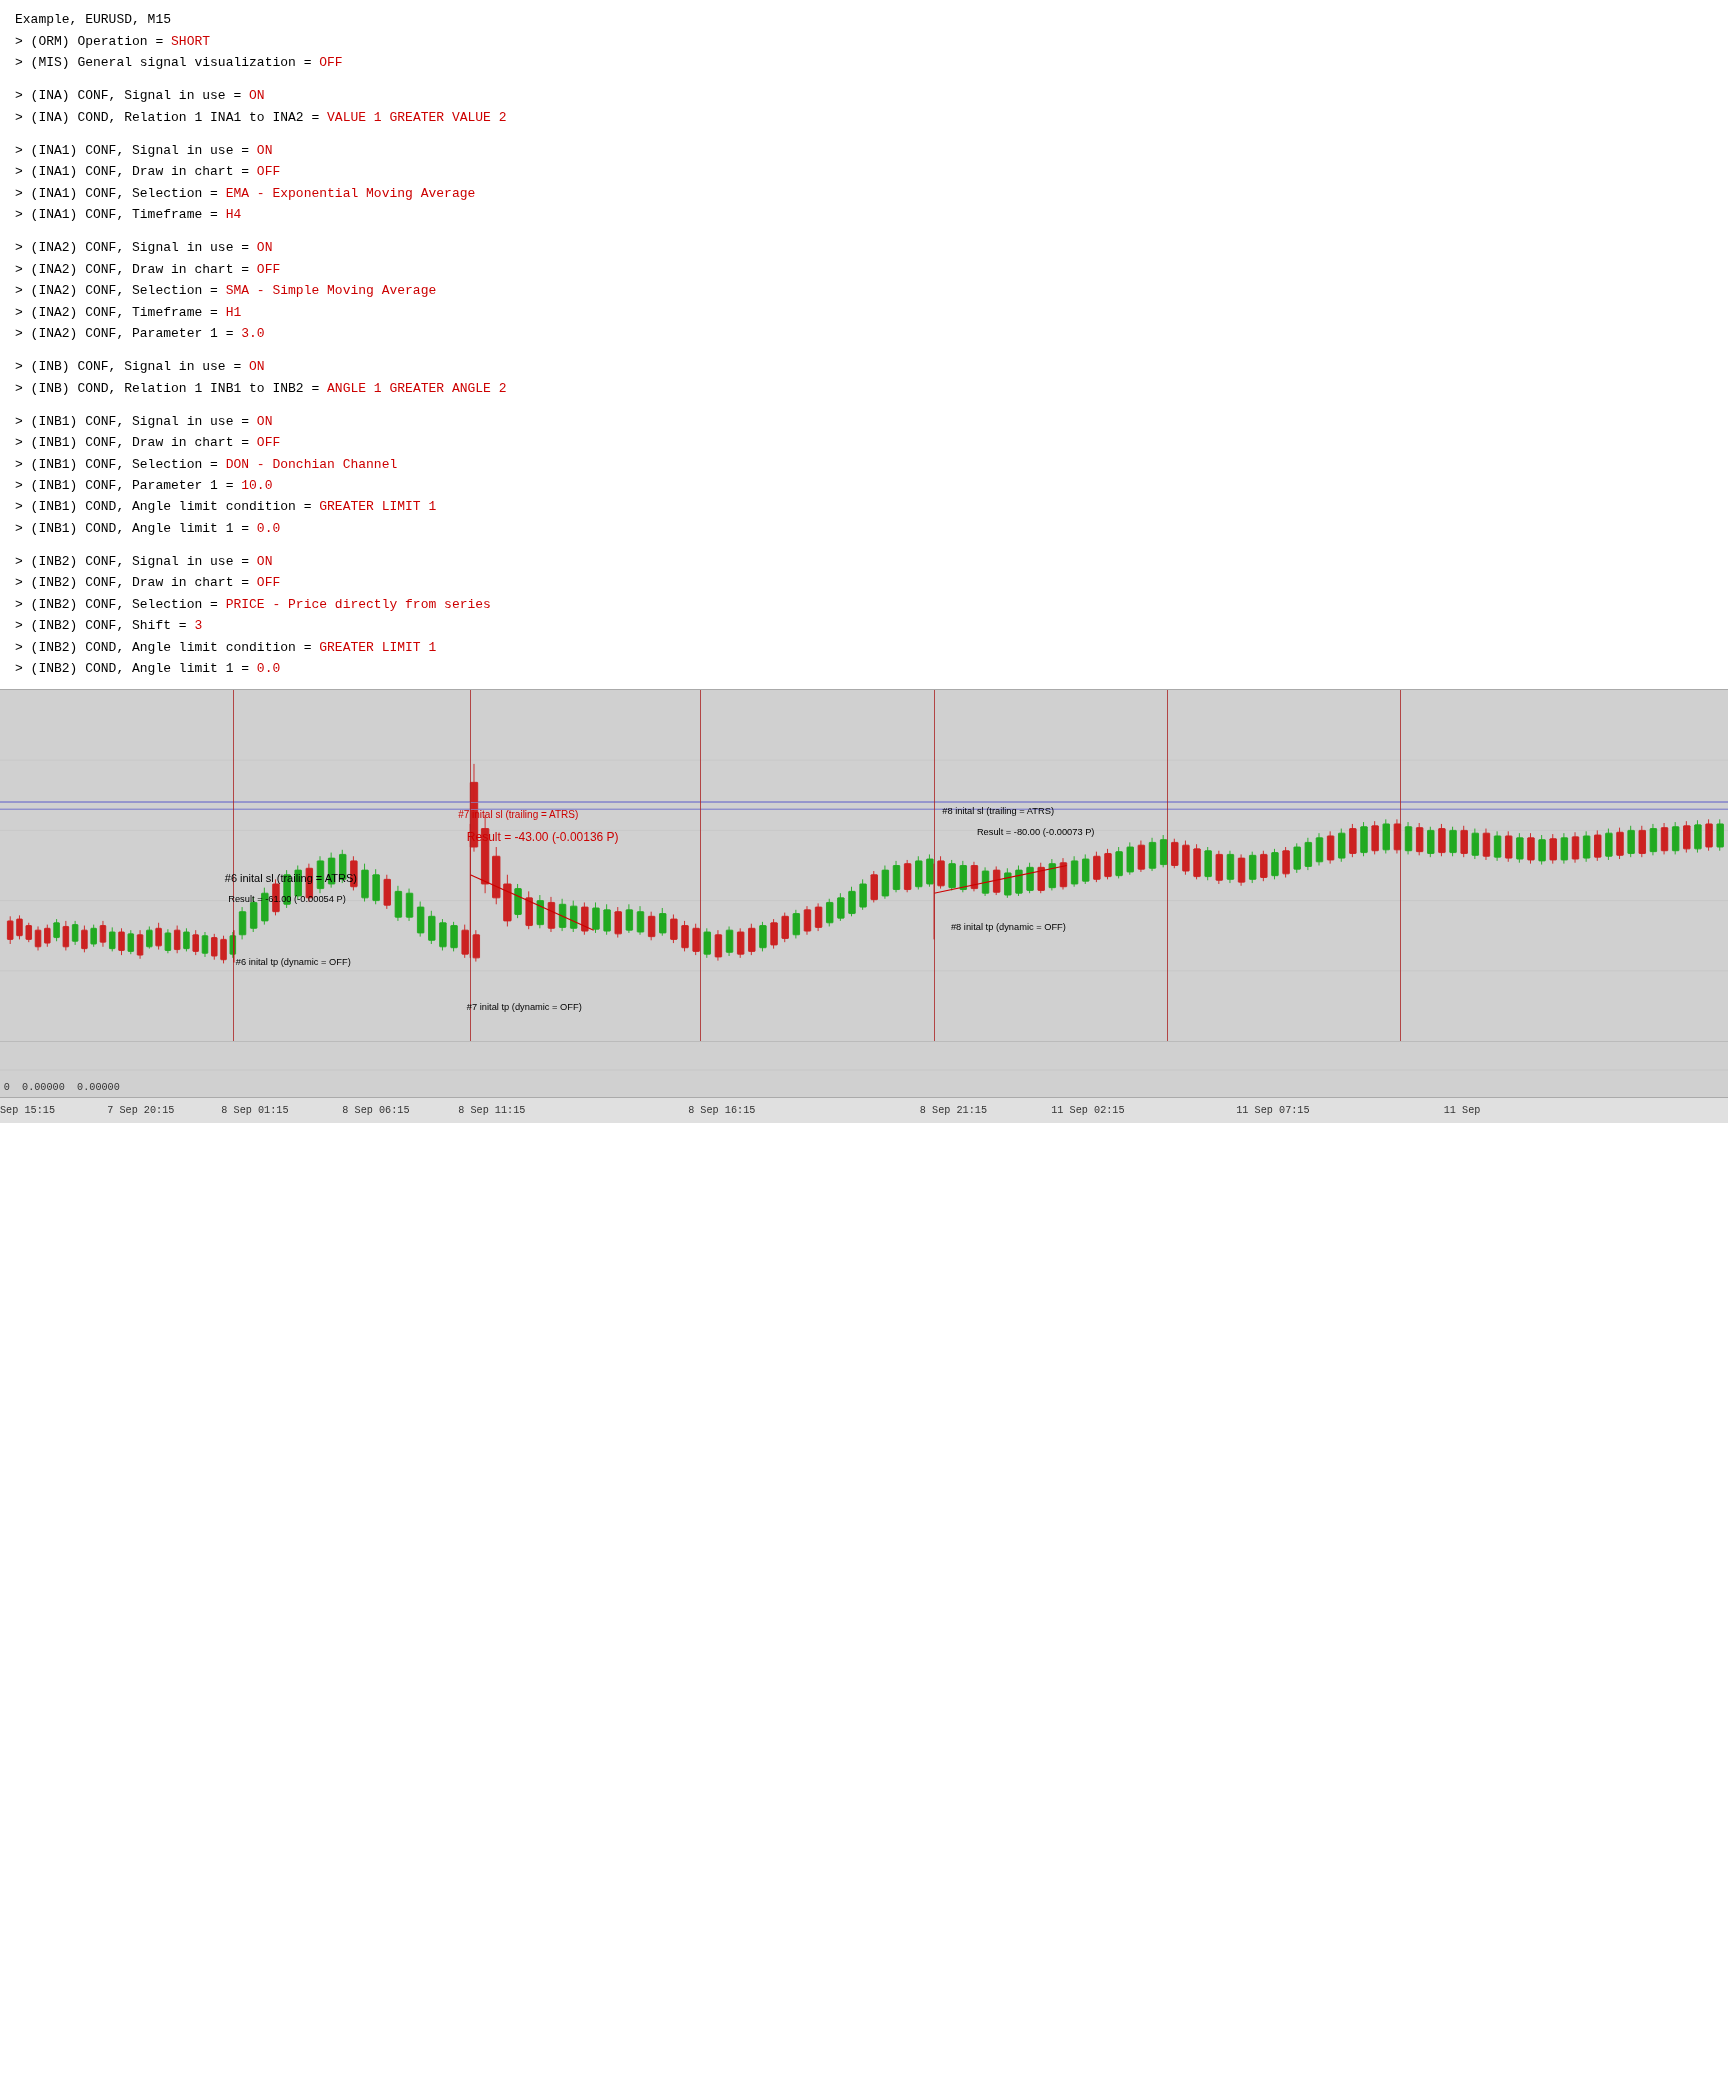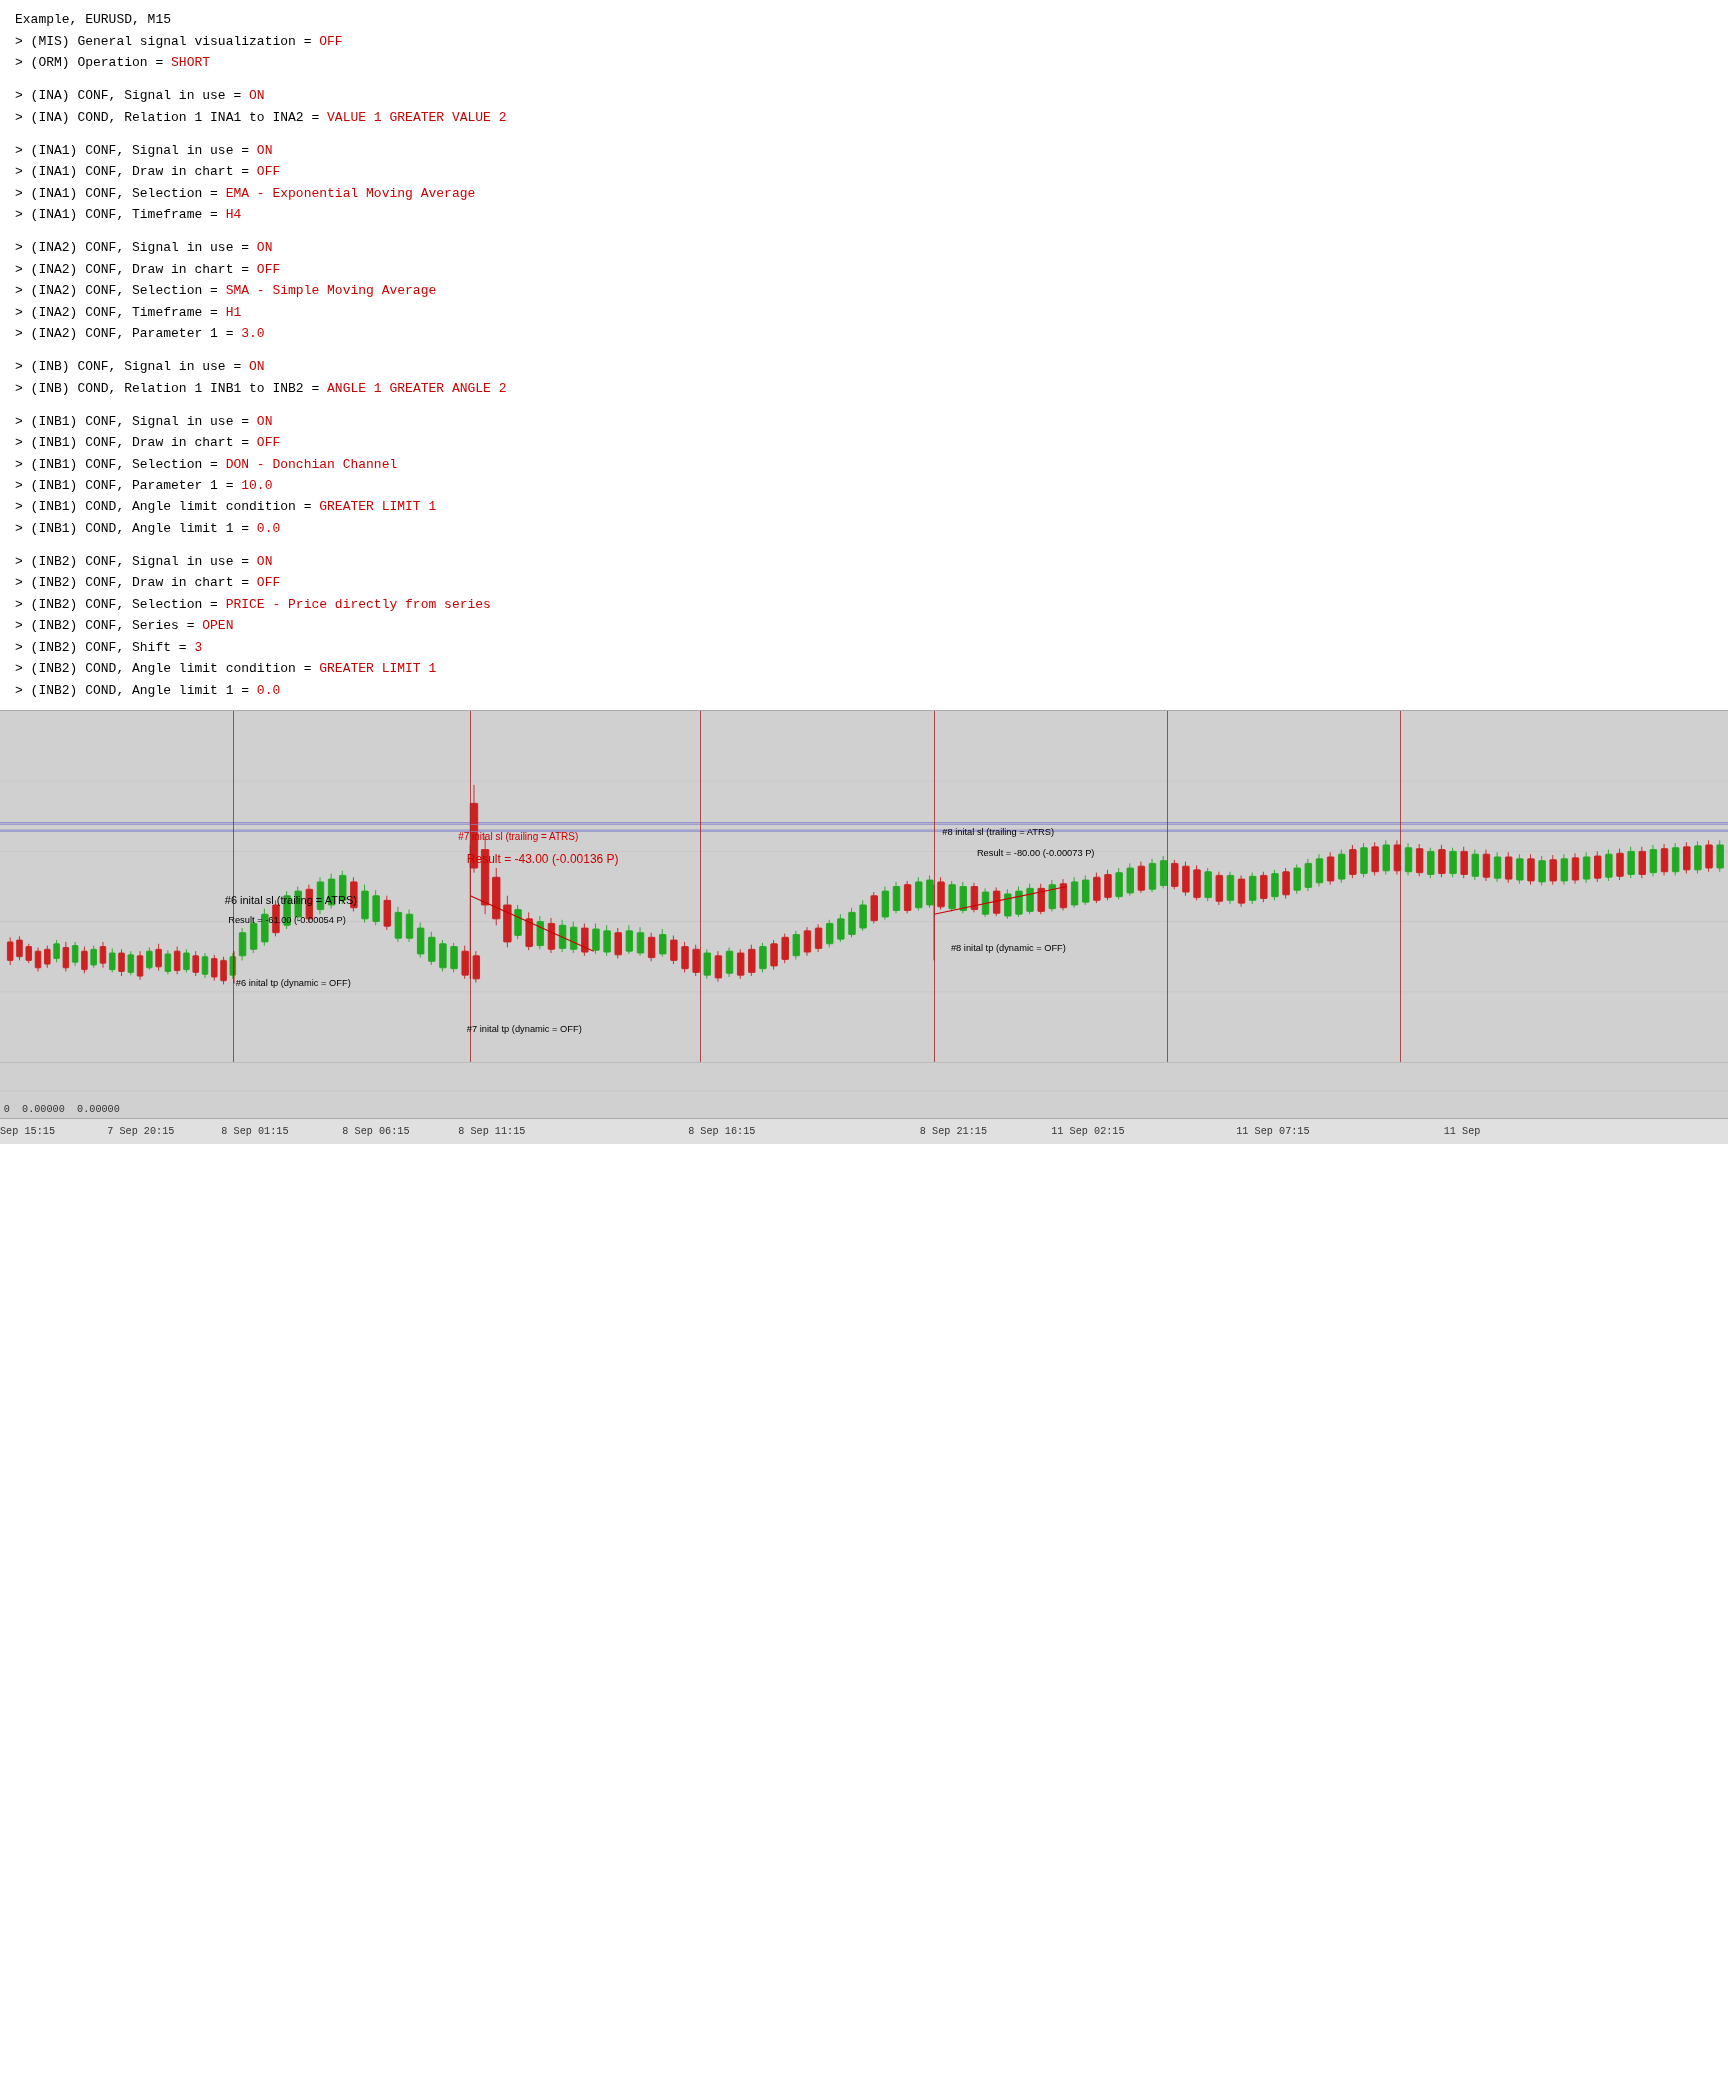--- a/index.html
+++ b/index.html
@@ -89,22 +89,22 @@
       color: #000000;
       white-space: nowrap;
       font-family: Arial, sans-serif;
     }
   </style>
 </head>
 <body>
 
 <div class="text-section">
   <p>Example, EURUSD, M15</p>
+  <p>&gt; (ORM) Operation = <span class="red">SHORT</span></p>
   <p>&gt; (MIS) General signal visualization = <span class="red">OFF</span></p>
-  <p>&gt; (ORM) Operation = <span class="red">SHORT</span></p>
   <div class="blank-line"></div>
   <p>&gt; (INA) CONF, Signal in use = <span class="red">ON</span></p>
   <p>&gt; (INA) COND, Relation 1 INA1 to INA2 = <span class="red">VALUE 1 GREATER VALUE 2</span></p>
   <div class="blank-line"></div>
   <p>&gt; (INA1) CONF, Signal in use = <span class="red">ON</span></p>
   <p>&gt; (INA1) CONF, Draw in chart = <span class="red">OFF</span></p>
   <p>&gt; (INA1) CONF, Selection = <span class="red">EMA - Exponential Moving Average</span></p>
   <p>&gt; (INA1) CONF, Timeframe = <span class="red">H4</span></p>
   <div class="blank-line"></div>
   <p>&gt; (INA2) CONF, Signal in use = <span class="red">ON</span></p>
@@ -119,21 +119,20 @@
   <p>&gt; (INB1) CONF, Signal in use = <span class="red">ON</span></p>
   <p>&gt; (INB1) CONF, Draw in chart = <span class="red">OFF</span></p>
   <p>&gt; (INB1) CONF, Selection = <span class="red">DON - Donchian Channel</span></p>
   <p>&gt; (INB1) CONF, Parameter 1 = <span class="red">10.0</span></p>
   <p>&gt; (INB1) COND, Angle limit condition = <span class="red">GREATER LIMIT 1</span></p>
   <p>&gt; (INB1) COND, Angle limit 1 = <span class="red">0.0</span></p>
   <div class="blank-line"></div>
   <p>&gt; (INB2) CONF, Signal in use = <span class="red">ON</span></p>
   <p>&gt; (INB2) CONF, Draw in chart = <span class="red">OFF</span></p>
   <p>&gt; (INB2) CONF, Selection = <span class="red">PRICE - Price directly from series</span></p>
-  <p>&gt; (INB2) CONF, Series = <span class="red">OPEN</span></p>
   <p>&gt; (INB2) CONF, Shift = <span class="red">3</span></p>
   <p>&gt; (INB2) COND, Angle limit condition = <span class="red">GREATER LIMIT 1</span></p>
   <p>&gt; (INB2) COND, Angle limit 1 = <span class="red">0.0</span></p>
 </div>
 
 <div class="chart-section">
 
   <div class="chart-area">
     
     <div class="horizontal-line" style="top: 32%;"></div>

